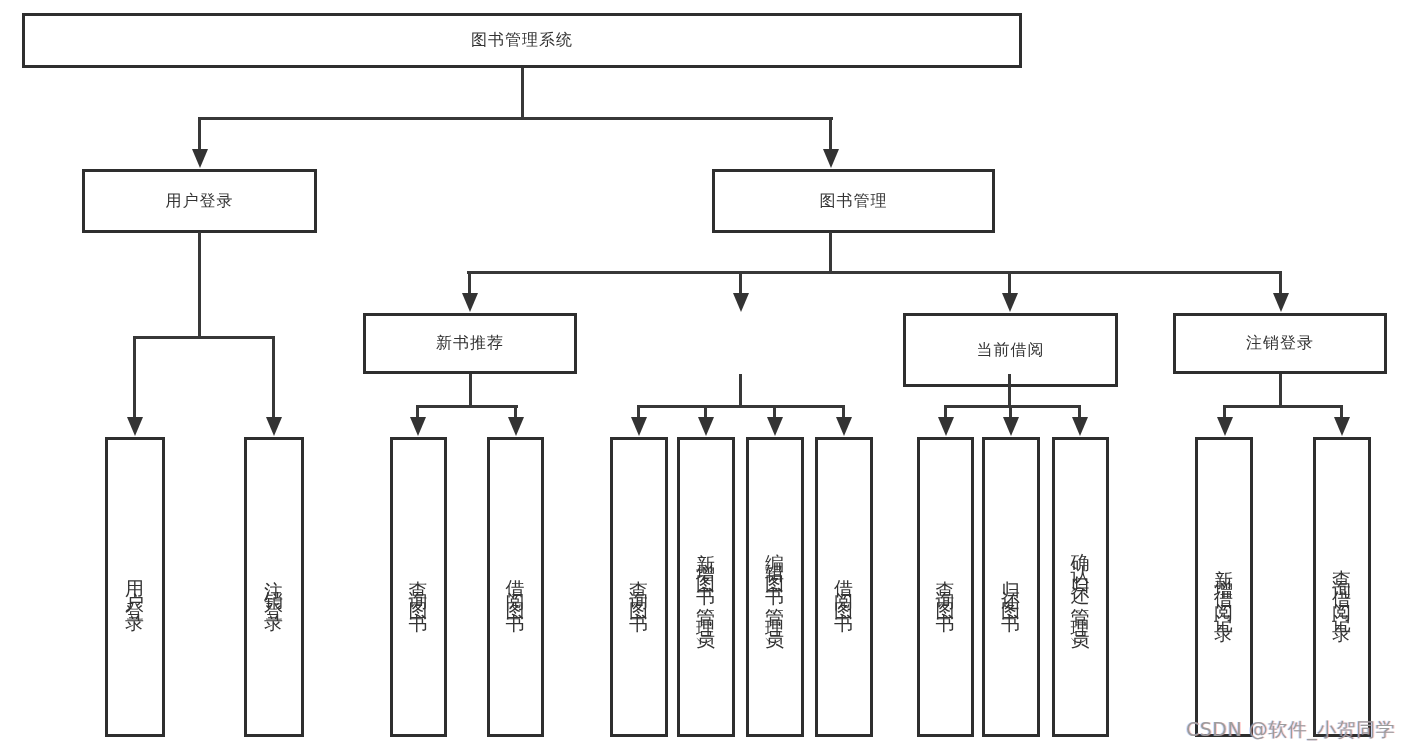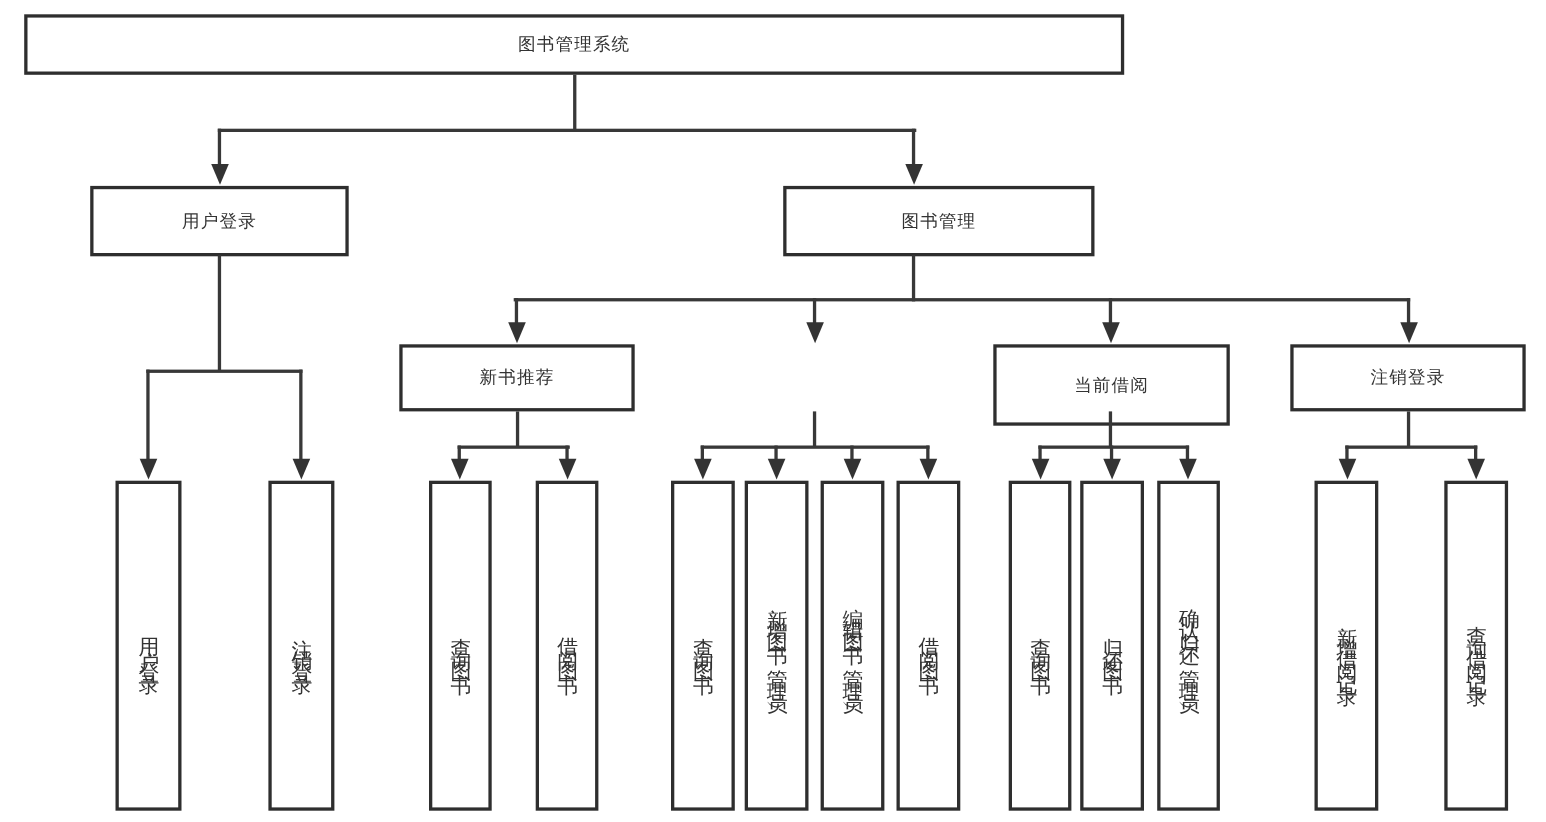--- a/index.html
+++ b/index.html
@@ -174,14 +174,15 @@
     <span class="vlabel">确认归还（管理员）</span>
   </div>
 
   <div class="box" style="left:1195px; top:437px; width:58px; height:300px;">
     <span class="vlabel">新增借阅记录</span>
   </div>
   <div class="box" style="left:1313px; top:437px; width:58px; height:300px;">
     <span class="vlabel">查询借阅记录</span>
   </div>
 
+  <div class="watermark" style="left:1186px; top:717px;">CSDN @软件_小贺同学</div>
 
 </div>
 
 </body></html>

